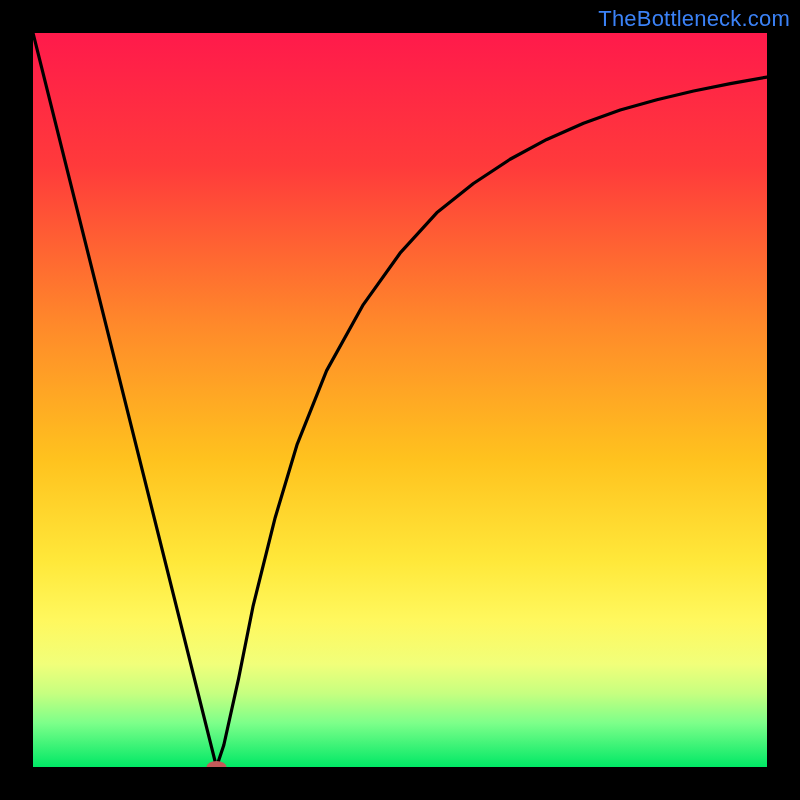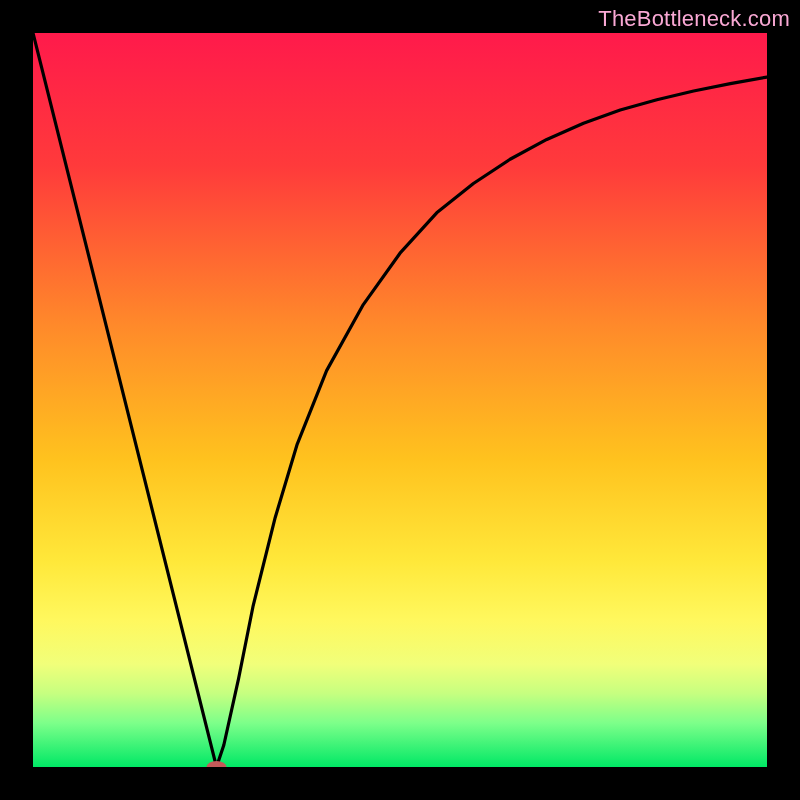--- a/index.html
+++ b/index.html
@@ -22,21 +22,21 @@
     left: 33px;
     top: 33px;
     width: 734px;
     height: 734px;
     overflow: hidden;
   }
   .watermark {
     position: absolute;
     top: 6px;
     right: 10px;
-    color: #f9a8d4;
+    color: #3b82f6;
     font-size: 22px;
     font-weight: 400;
     letter-spacing: 0.2px;
     z-index: 20;
   }
   svg {
     display: block;
   }
 </style>
 </head>

